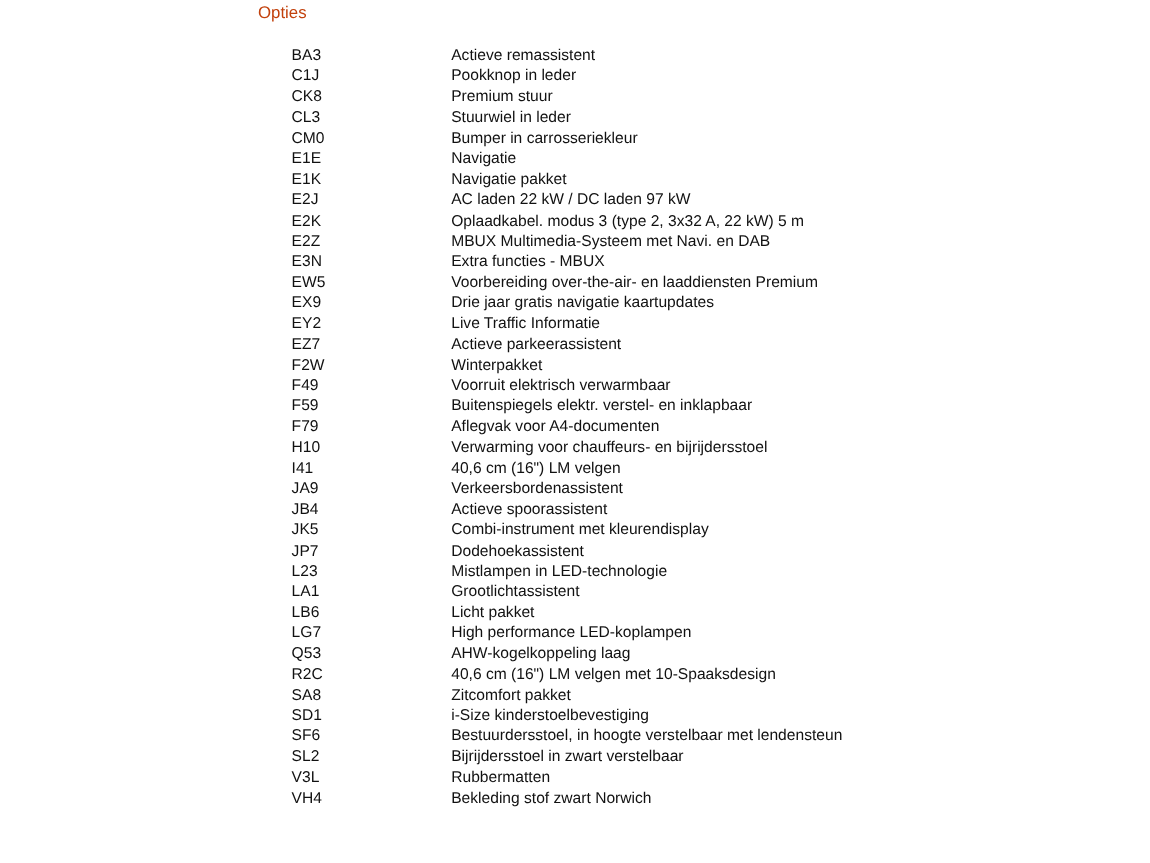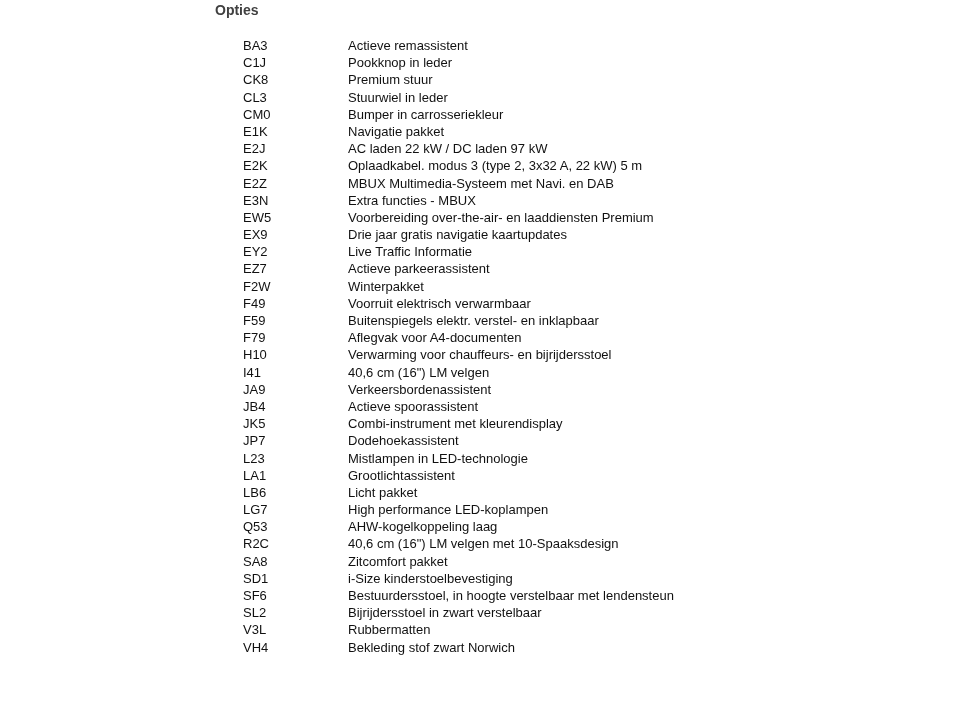--- a/index.html
+++ b/index.html
@@ -15,41 +15,42 @@
     overflow: hidden;
     font-family: "Liberation Sans", sans-serif;
     color: #111111;
   }
   .title {
     position: absolute;
     left: 215px;
     top: 2px;
     margin: 0;
     font-size: 14px;
-    font-weight: bold;
-    color: #404040;
+    font-weight: normal;
+    color: #c2410c;
   }
   .options {
     position: absolute;
     left: 243px;
     top: 37px;
   }
   .row {
     display: flex;
     height: 17.2px;
     line-height: 17.2px;
     font-size: 13px;
     white-space: nowrap;
   }
   .code {
     width: 105px;
     flex: 0 0 105px;
   }
   .desc {
     flex: 1 1 auto;
+    margin-left: 28px;
   }
 </style>
 </head>
 <body>
 
 <div class="doc">
   <h1 class="title">Opties</h1>
   <div class="options">
 
       <div class="row">
@@ -70,20 +71,24 @@
       <div class="row">
         <span class="code">CL3</span>
         <span class="desc">Stuurwiel in leder</span>
       </div>
 
       <div class="row">
         <span class="code">CM0</span>
         <span class="desc">Bumper in carrosseriekleur</span>
       </div>
 
+      <div class="row">
+        <span class="code">E1E</span>
+        <span class="desc">Navigatie</span>
+      </div>
 
       <div class="row">
         <span class="code">E1K</span>
         <span class="desc">Navigatie pakket</span>
       </div>
 
       <div class="row">
         <span class="code">E2J</span>
         <span class="desc">AC laden 22 kW / DC laden 97 kW</span>
       </div>

